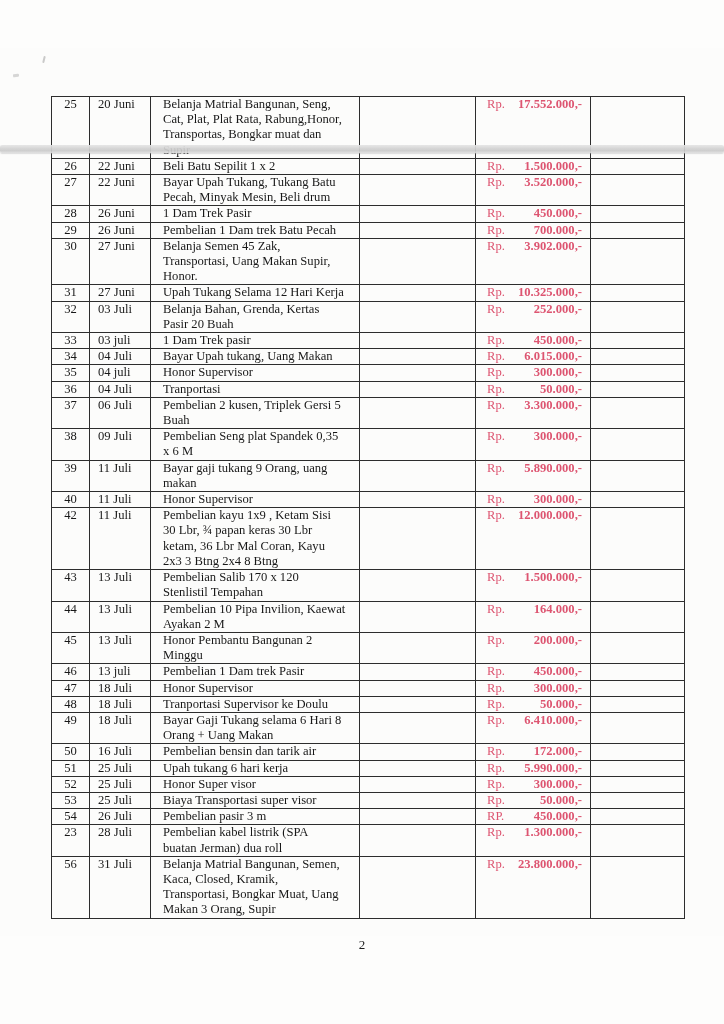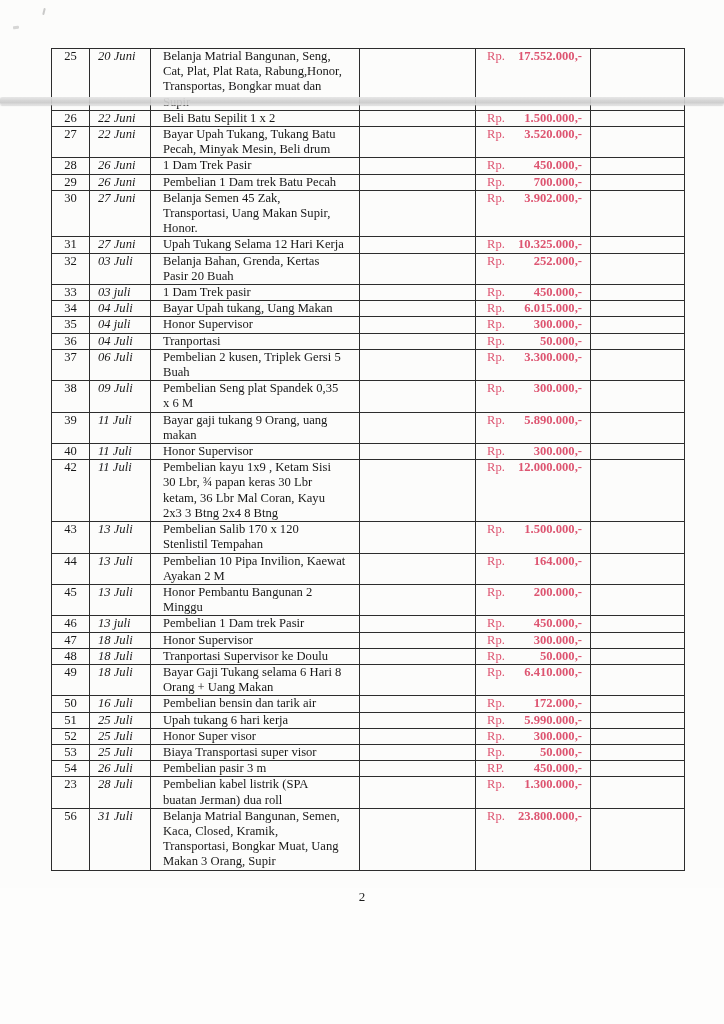--- a/index.html
+++ b/index.html
@@ -5,20 +5,21 @@
   html,body{margin:0;padding:0;}
   body{
     width:724px;height:1024px;
     background:#fdfdfc;
     font-family:"Liberation Serif","DejaVu Serif",serif;
     overflow:hidden;
   }
   .page{
     position:relative;width:724px;height:888px;
     background:#fcfcfb;
+    margin-top:48px;
   }
   
   .mark1{
     position:absolute;left:43px;top:8px;width:2px;height:7px;
     background:#bdbdbd;transform:rotate(14deg);border-radius:1px;opacity:.8;
   }
   .mark2{
     position:absolute;left:13px;top:26px;width:6px;height:3px;
     background:#cccccc;transform:rotate(-8deg);border-radius:1px;opacity:.8;
   }
@@ -28,21 +29,21 @@
     z-index:1;
   }
   td{
     border:1px solid var(--border,#2d2d2d);
     vertical-align:top;
     font-size:12.6px;line-height:15.2px;
     color:var(--ink,#181818);
     padding:0 4px;
   }
   .c-no{text-align:center;padding:0 2px;}
-  .c-date{text-align:left;padding-left:8px;white-space:nowrap;font-style:italic;}
+  .c-date{text-align:left;padding-left:8px;white-space:nowrap;}
   .c-desc{white-space:pre-line;padding-left:12px;padding-right:5px;}
   .c-amt{padding:0;}
   .amt-line{
     display:flex;justify-content:space-between;
     padding:0 8px 0 11px;
     color:var(--amt,#dd5571);
   }
   .amt-line .cur{flex:0 0 auto;}
   .amt-line .val{flex:0 0 auto;font-weight:bold;}
   

